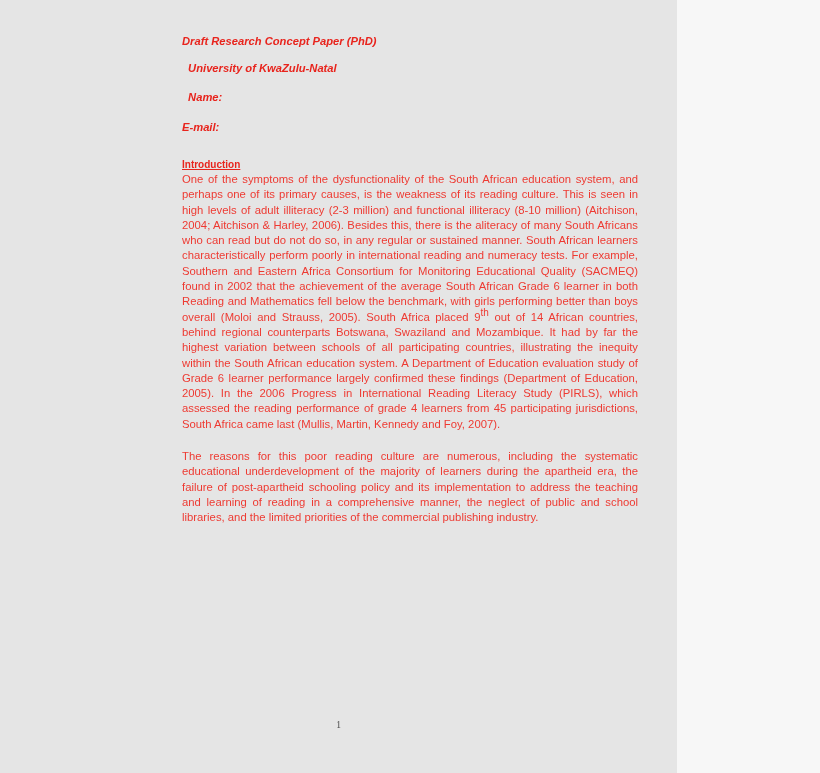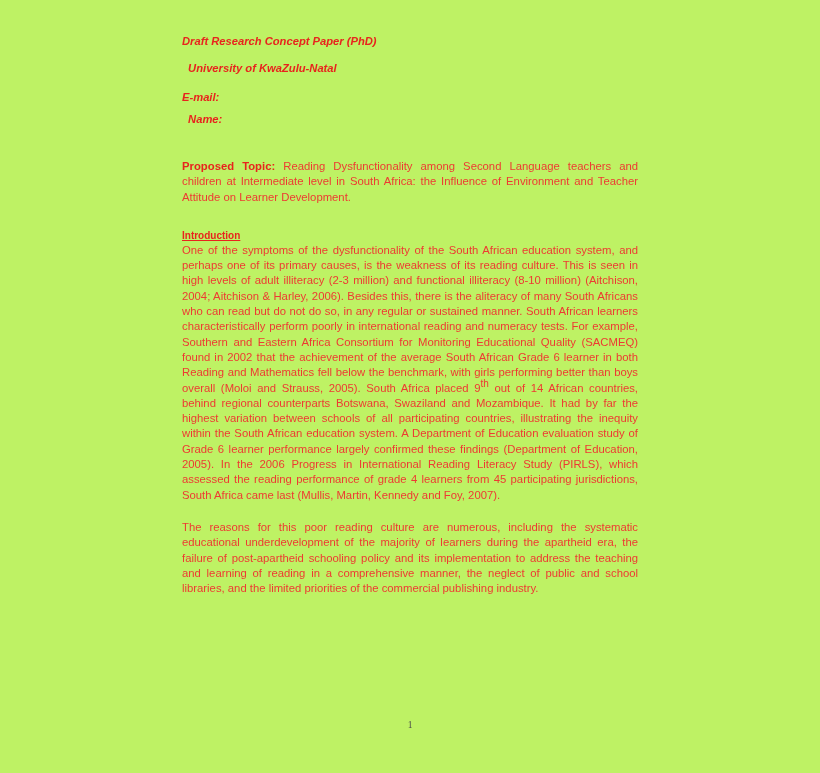--- a/index.html
+++ b/index.html
@@ -10,23 +10,23 @@
   body {
     width: 820px;
     height: 773px;
     background: #f7f7f7;
     font-family: "Liberation Sans", sans-serif;
     overflow: hidden;
   }
 
   .page {
     position: relative;
-    width: 820px;
+    width: 677px;
     height: 773px;
-    background: #bef264;
+    background: #e5e5e5;
     box-sizing: border-box;
   }
 
   .content {
     position: absolute;
     left: 182px;
     top: 34px;
     width: 456px;
   }
 
@@ -101,25 +101,24 @@
 </head>
 <body>
 
 <div class="page">
 
   <div class="content">
 
     <div>
       <div class="hdr-line hdr-title">Draft Research Concept Paper (PhD)</div>
       <div class="hdr-line hdr-university"> University of KwaZulu-Natal</div>
+      <div class="hdr-line hdr-name"> Name:</div>
       <div class="hdr-line hdr-email">E-mail:</div>
-      <div class="hdr-line hdr-name"> Name:</div>
     </div>
 
-    <p class="topic"><span class="lbl">Proposed Topic:</span><span> Reading Dysfunctionality among Second Language teachers and children at Intermediate level in South Africa: the Influence of Environment and Teacher Attitude on Learner Development.</span></p>
 
     <div class="sec-heading">Introduction</div>
 
     <p class="body-par"><span>One of the symptoms of the dysfunctionality of the South African education system, and perhaps one of its primary causes, is the weakness of its reading culture. This is seen in high levels of adult illiteracy (2-3 million) and functional illiteracy (8-10 million) (Aitchison, 2004; Aitchison &amp; Harley, 2006). Besides this, there is the aliteracy of many South Africans who can read but do not do so, in any regular or sustained manner.   South African learners characteristically perform poorly in international reading and numeracy tests. For example, Southern and Eastern Africa Consortium for Monitoring Educational Quality (SACMEQ) found in 2002 that the achievement of the average South African Grade 6 learner in both Reading and Mathematics fell below the benchmark, with girls performing better than boys overall (Moloi and Strauss, 2005). South Africa placed 9</span><sup>th</sup><span> out of 14 African countries, behind regional counterparts Botswana, Swaziland and Mozambique. It had by far the highest variation between schools of all participating countries, illustrating the inequity within the South African education system. A Department of Education evaluation study of Grade 6 learner performance largely confirmed these findings (Department of Education, 2005). In the 2006 Progress in International Reading Literacy Study (PIRLS), which assessed the reading performance of grade 4 learners from 45 participating jurisdictions, South Africa came last (Mullis, Martin, Kennedy and Foy, 2007).</span></p>
 
     <p class="body-par gap-top">The reasons for this poor reading culture are numerous, including the systematic educational underdevelopment of the majority of learners during the apartheid era, the failure of post-apartheid schooling policy and its implementation to address the teaching and learning of reading in a comprehensive manner, the neglect of public and school libraries, and the limited priorities of the commercial publishing industry.</p>
 
 
   </div>
 

